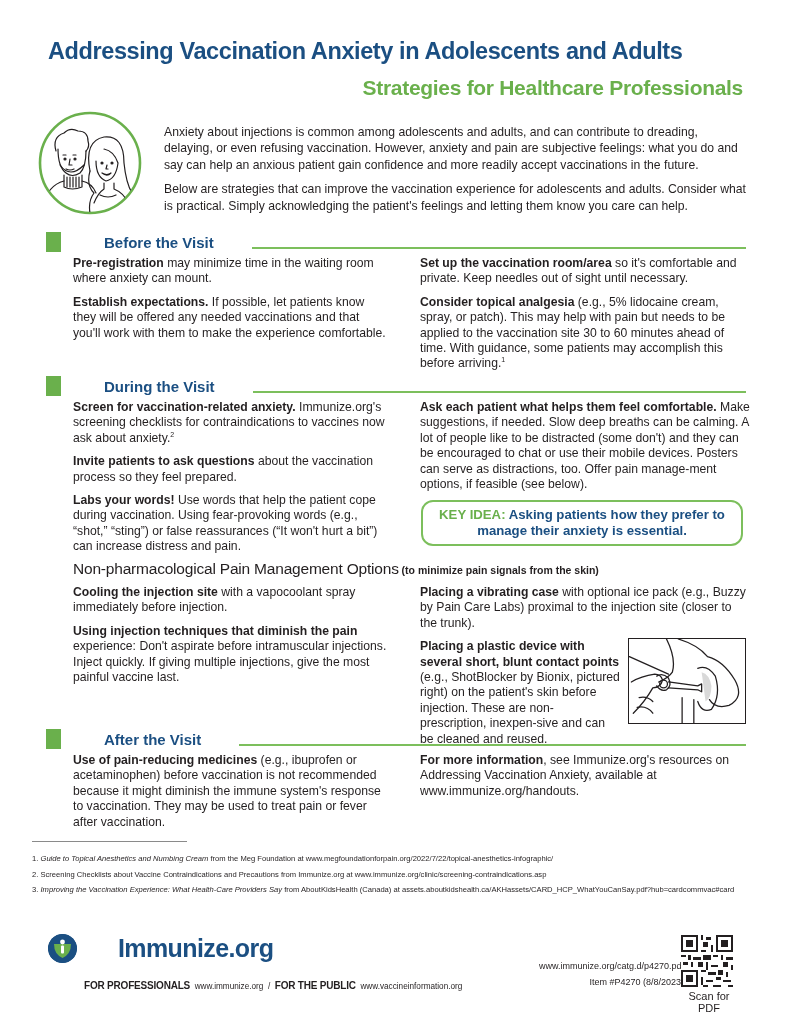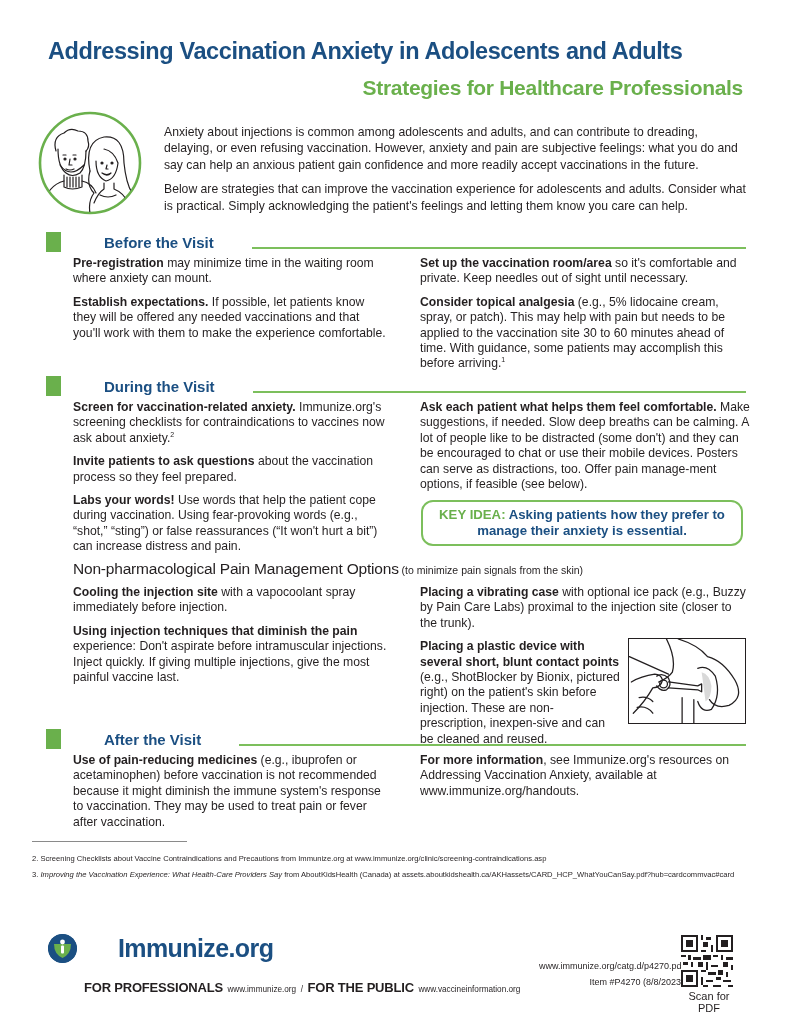--- a/index.html
+++ b/index.html
@@ -24,34 +24,34 @@
   .col b { font-weight: bold; }
   .left-col { left: 73px; width: 315px; }
   .right-col { left: 420px; width: 330px; }
   sup { font-size: 7px; vertical-align: super; line-height: 0; }
 
   .keyidea { left: 421px; top: 500px; width: 322px; height: 46px; border: 2px solid #7cbf5c; border-radius: 12px; padding: 5px 14px; font-size: 13.2px; font-weight: bold; line-height: 16px; color: #1b4f82; text-align: center; }
   .keyidea .kl { color: #6ab04c; }
 
   .np-head { left: 73px; top: 560px; white-space: nowrap; }
   .np-title { font-size: 15.5px; color: #231f20; letter-spacing: -0.2px; }
-  .np-sub { font-size: 10.5px; font-weight: normal; color: #231f20; }
+  .np-sub { font-size: 10.5px; font-weight: bold; color: #231f20; }
 
   .illus { left: 628px; top: 638px; width: 118px; height: 86px; border: 1.5px solid #231f20; background: #fff; }
 
   .fn-rule { left: 32px; top: 841px; width: 155px; height: 1px; background: #8a8a8a; }
   .footnotes { left: 32px; top: 853px; width: 720px; font-size: 7.6px; line-height: 11px; color: #231f20; }
   .footnotes div { margin-bottom: 4.6px; padding-left: 9px; text-indent: -9px; }
   .footnotes i { font-style: italic; }
 
   .logo { left: 48px; top: 934px; display: flex; align-items: center; gap: 36px; }
   .logo-mark { width: 29px; height: 29px; border-radius: 50%; background: #1b4f82; position: relative; }
   .logo-text { font-size: 25px; font-weight: bold; color: #1b4f82; margin-left: 5px; letter-spacing: -0.6px; }
   .foot-links { left: 84px; top: 980px; font-size: 8.2px; color: #231f20; white-space: nowrap; }
-  .foot-links .fl { font-weight: bold; font-size: 13px; letter-spacing: -0.2px; margin-top: 36px; }
+  .foot-links .fl { font-weight: bold; font-size: 10px; letter-spacing: -0.2px; margin-top: 36px; }
   .foot-item { right: 107px; top: 959px; text-align: right; font-size: 9px; line-height: 15.5px; color: #231f20; }
   .qr { left: 681px; top: 935px; width: 52px; height: 52px; }
   .scan { left: 681px; top: 990px; width: 56px; text-align: center; font-size: 11px; color: #231f20; }
 </style>
 </head>
 <body>
 
 <div class="abs title">Addressing Vaccination Anxiety in Adolescents and Adults</div>
 <div class="abs subtitle">Strategies for Healthcare Professionals</div>
 
@@ -158,20 +158,21 @@
 </div>
 <div class="abs col left-col" style="top:753px;">
   <p><b>Use of pain-reducing medicines</b><span> (e.g., ibuprofen or acetaminophen) before vaccination is not recommended because it might diminish the immune system's response to vaccination. They may be used to treat pain or fever after vaccination.</span></p>
 </div>
 <div class="abs col right-col" style="top:753px;">
   <p><b>For more information</b><span>, see Immunize.org's resources on Addressing Vaccination Anxiety, available at www.immunize.org/handouts.</span></p>
 </div>
 
 <div class="abs fn-rule"></div>
 <div class="abs footnotes">
+  <div><span>1.</span> <i>Guide to Topical Anesthetics and Numbing Cream</i><span> from the Meg Foundation at www.megfoundationforpain.org/2022/7/22/topical-anesthetics-infographic/</span></div>
   <div><span>2.</span> <i></i><span>Screening Checklists about Vaccine Contraindications and Precautions from Immunize.org at www.immunize.org/clinic/screening-contraindications.asp</span></div>
   <div><span>3.</span> <i>Improving the Vaccination Experience: What Health-Care Providers Say</i><span> from AboutKidsHealth (Canada) at assets.aboutkidshealth.ca/AKHassets/CARD_HCP_WhatYouCanSay.pdf?hub=cardcommvac#card</span></div>
 </div>
 
 <div class="abs logo">
   <svg class="logo-mark" viewBox="0 0 29 29" width="29" height="29">
     <circle cx="14.5" cy="14.5" r="14.5" fill="#1b4f82"></circle>
     <path d="M6 10 l17 0 q0 10 -8.5 14 q-8.5 -4 -8.5 -14 z" fill="#6ab04c"></path>
     <circle cx="14.5" cy="8" r="2.4" fill="#fff"></circle>
     <rect x="13" y="11.5" width="3" height="8" rx="1" fill="#fff"></rect>

